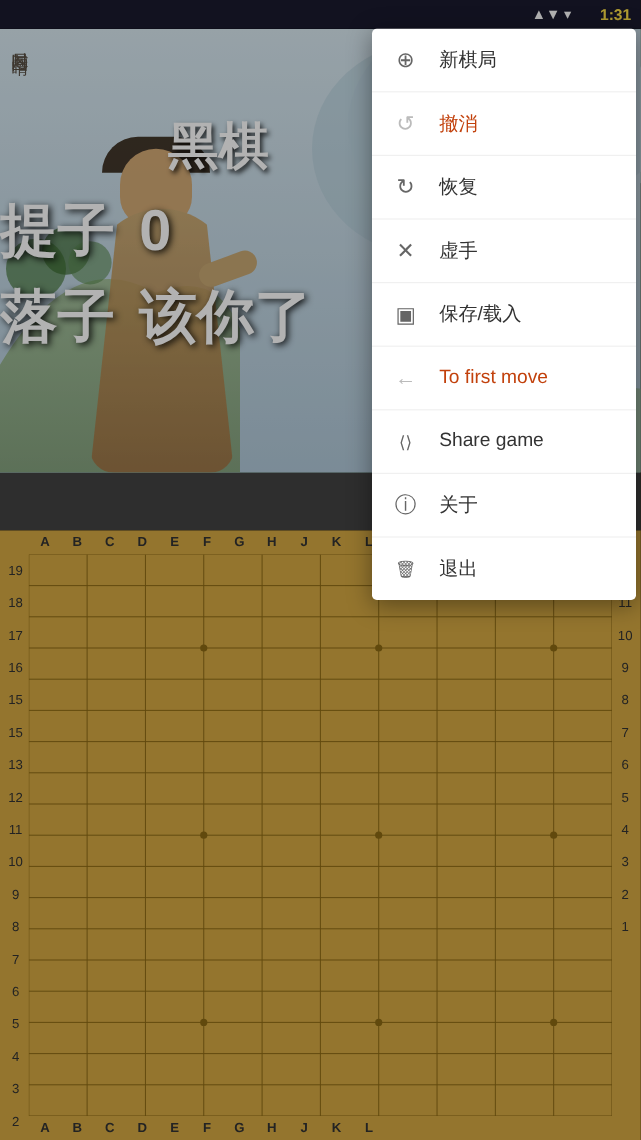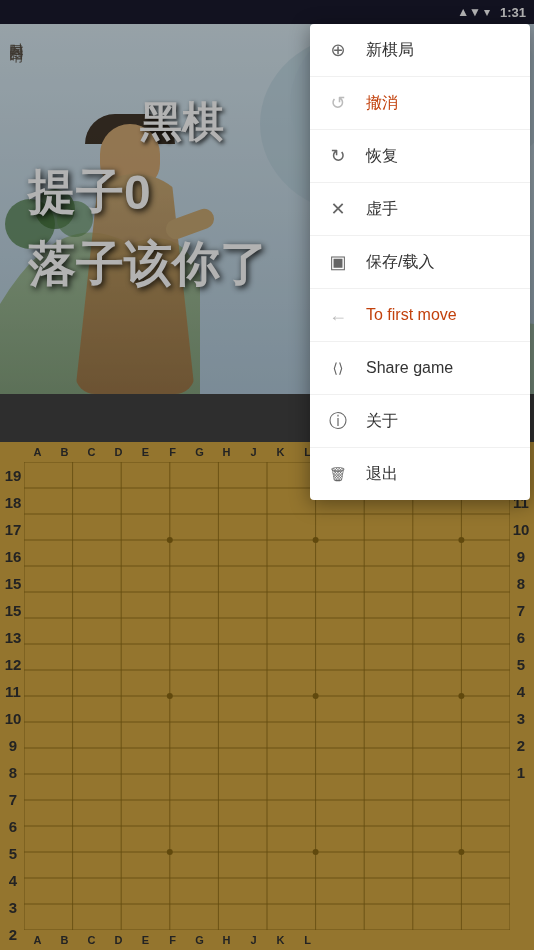--- a/index.html
+++ b/index.html
@@ -32,24 +32,24 @@
     .status-icons {
       display: flex;
       align-items: center;
       gap: 3px;
     }
     .signal-icon, .wifi-icon, .battery-icon {
       color: white;
       font-size: 12px;
     }
     .time-text {
-      color: #ffffff;
+      color: #fde047;
       font-size: 13px;
       font-weight: bold;
-      margin-left: 6px;
+      margin-left: 20px;
     }
 
     
     .header-area {
       width: 100%;
       height: 370px;
       position: relative;
       overflow: hidden;
     }
     .banner-bg {
@@ -144,21 +144,21 @@
     }
     .game-stats {
       display: flex;
       flex-direction: column;
       gap: 8px;
       margin-top: 10px;
     }
     .stat-row {
       display: flex;
       align-items: center;
-      margin-left: 28px;
+      gap: 20px;
     }
     .stat-label {
       color: white;
       font-size: 48px;
       font-weight: bold;
       text-shadow: 2px 2px 6px rgba(0,0,0,0.9);
     }
     .stat-value {
       color: white;
       font-size: 48px;
@@ -233,23 +233,23 @@
       position: absolute;
       top: 20px;
       right: 4px;
       display: flex;
       flex-direction: column;
     }
     .row-label {
       height: 27px;
       display: flex;
       align-items: center;
-      font-size: 15px;
+      font-size: 11px;
       color: #333;
-      font-weight: bold;
+      font-weight: normal;
       width: 18px;
       justify-content: center;
     }
 
     
     .go-board {
       position: absolute;
       top: 20px;
       left: 24px;
       right: 24px;

